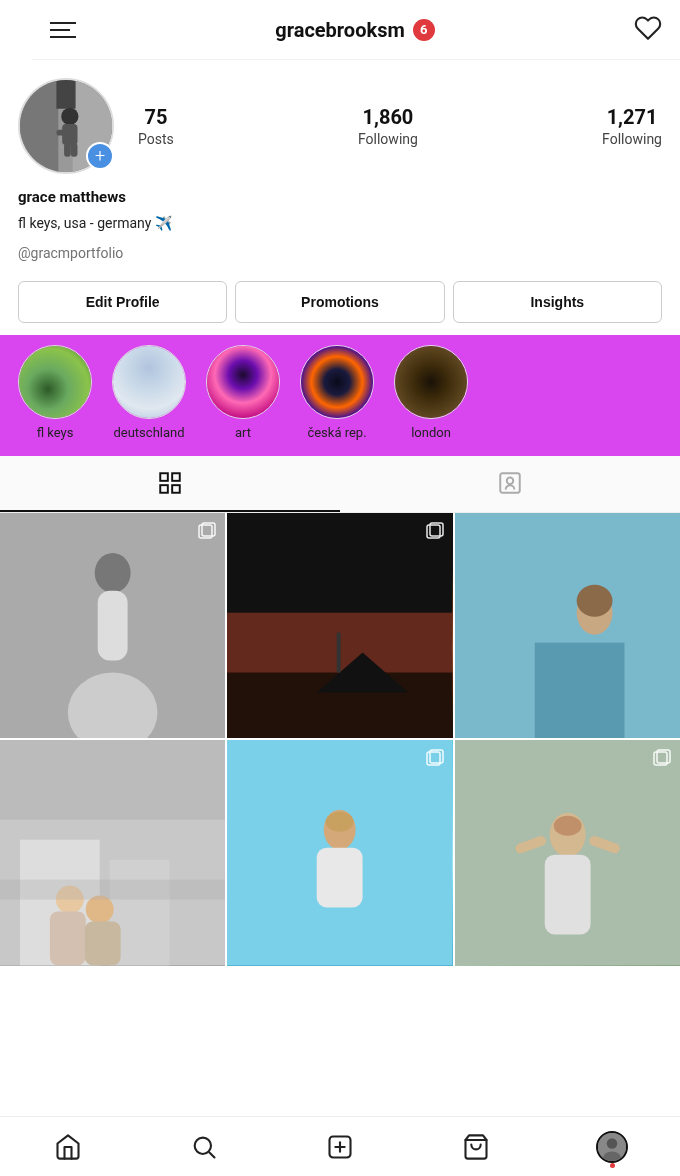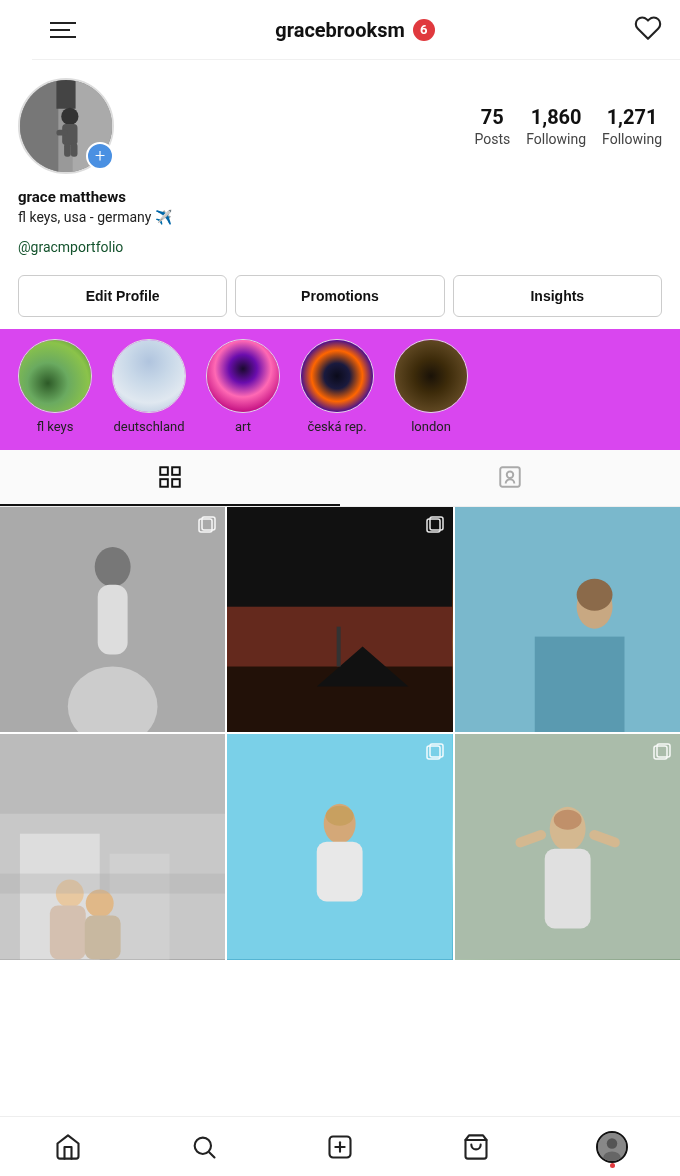--- a/index.html
+++ b/index.html
@@ -110,21 +110,21 @@
       cursor: pointer;
       color: #fff;
       font-size: 18px;
       font-weight: 300;
       line-height: 1;
     }
     .profile-stats {
       display: flex;
       gap: 16px;
       flex: 1;
-      justify-content: flex-end;
+      justify-content: space-between;
     }
     .stat-item {
       text-align: center;
     }
     .stat-number {
       font-size: 20px;
       font-weight: 700;
       color: #111;
       display: block;
     }
@@ -133,38 +133,38 @@
       color: #444;
     }
 
     .profile-bio {
       margin-top: 14px;
     }
     .bio-name {
       font-size: 15px;
       font-weight: 700;
       color: #111;
-      margin-bottom: 3px;
+      margin-bottom: 9px;
     }
     .bio-location {
       font-size: 14px;
       color: #222;
       display: flex;
       align-items: center;
       gap: 4px;
       margin-bottom: 2px;
     }
     .bio-desc {
       font-size: 14px;
       color: #222;
       margin-bottom: 3px;
     }
     .bio-link {
       font-size: 14px;
-      color: #14532d;
+      color: #737373;
       cursor: pointer;
       margin-top: 14px;
     }
 
     
     .action-buttons {
       display: flex;
       gap: 8px;
       padding: 12px 18px;
     }

